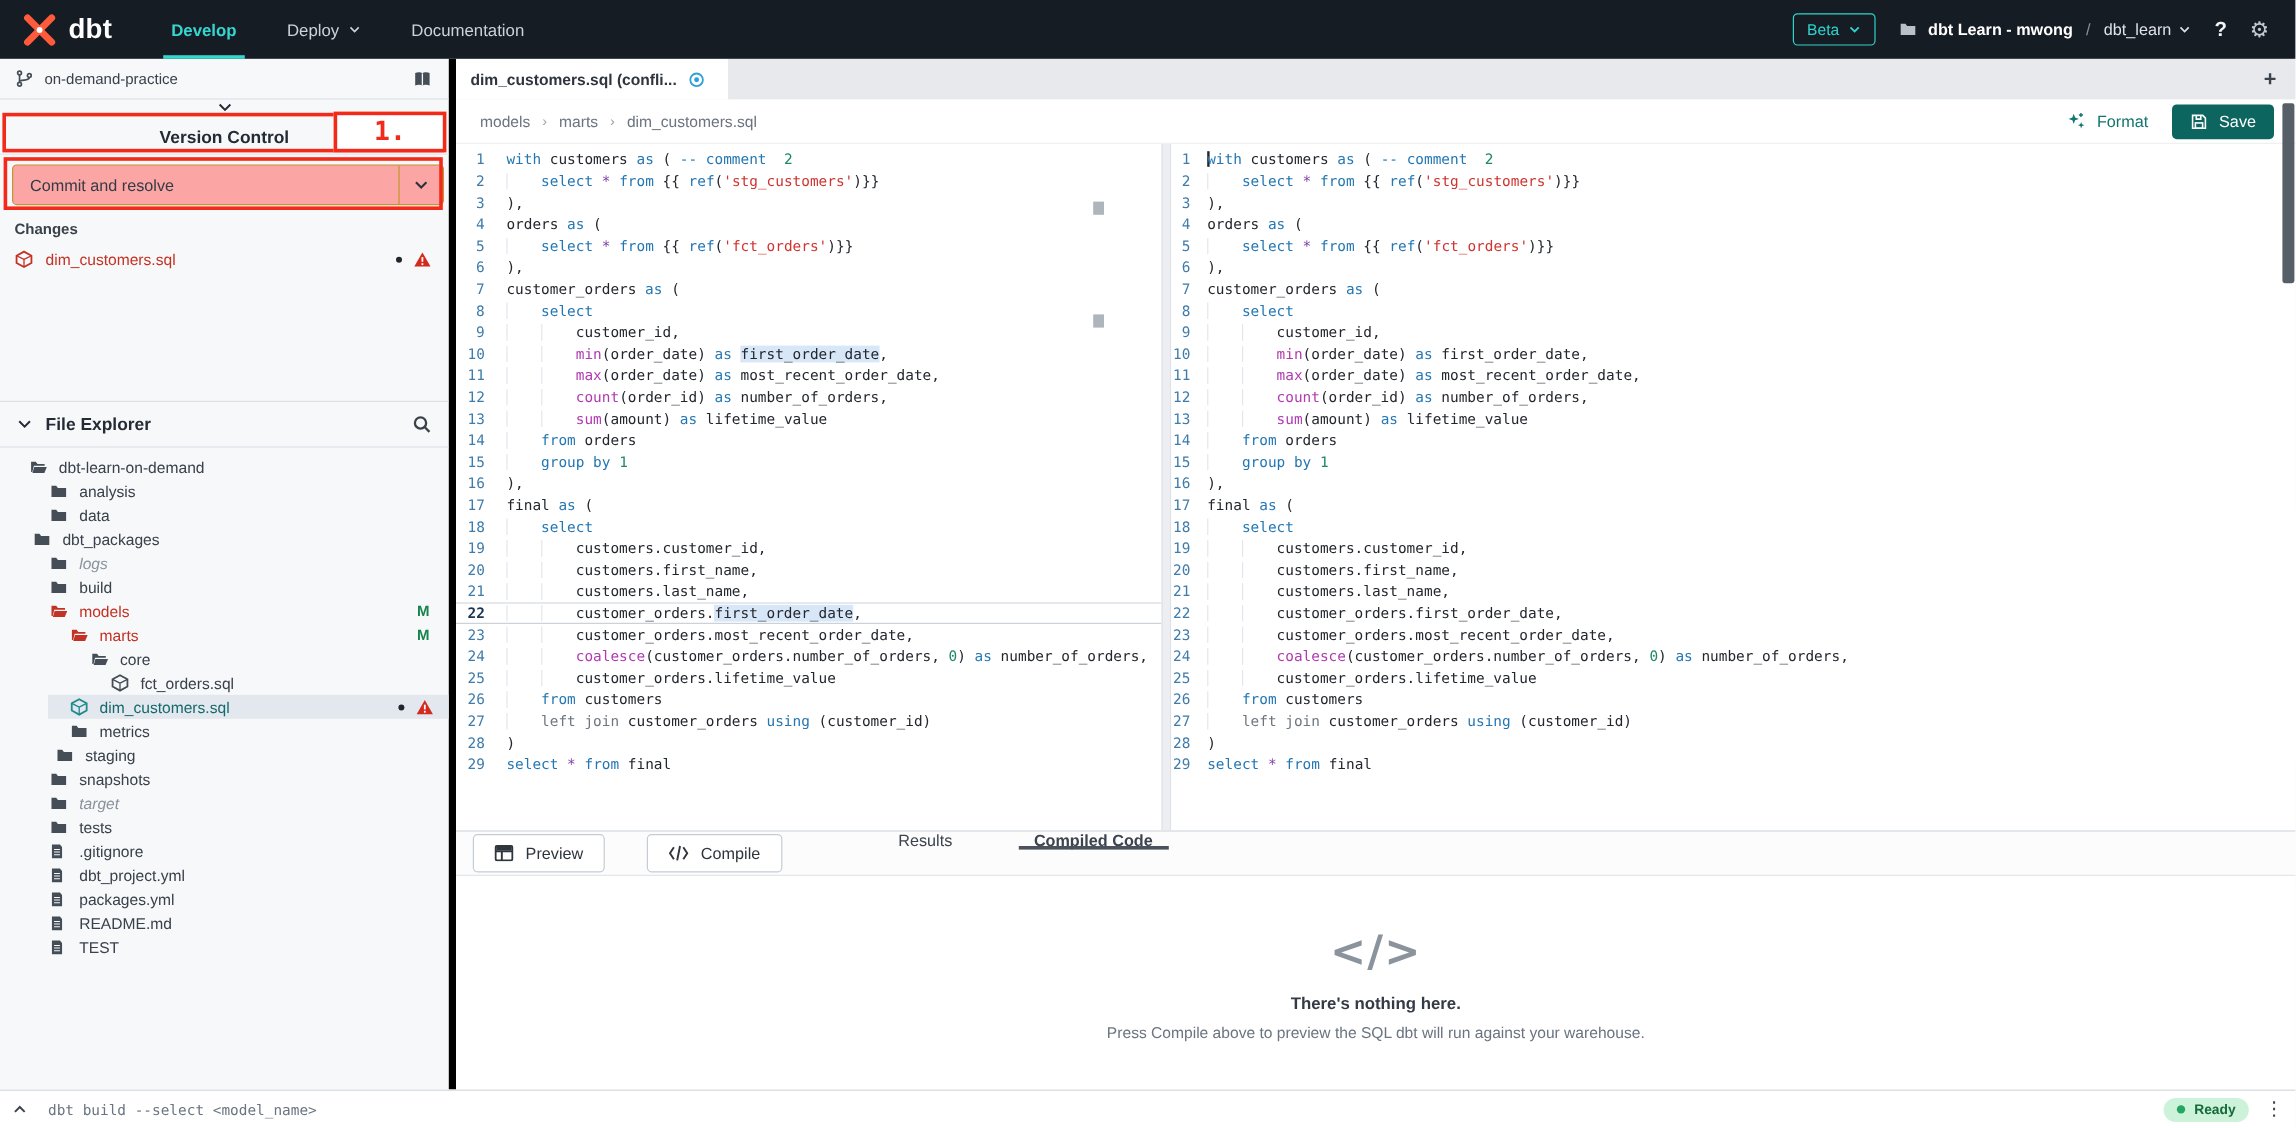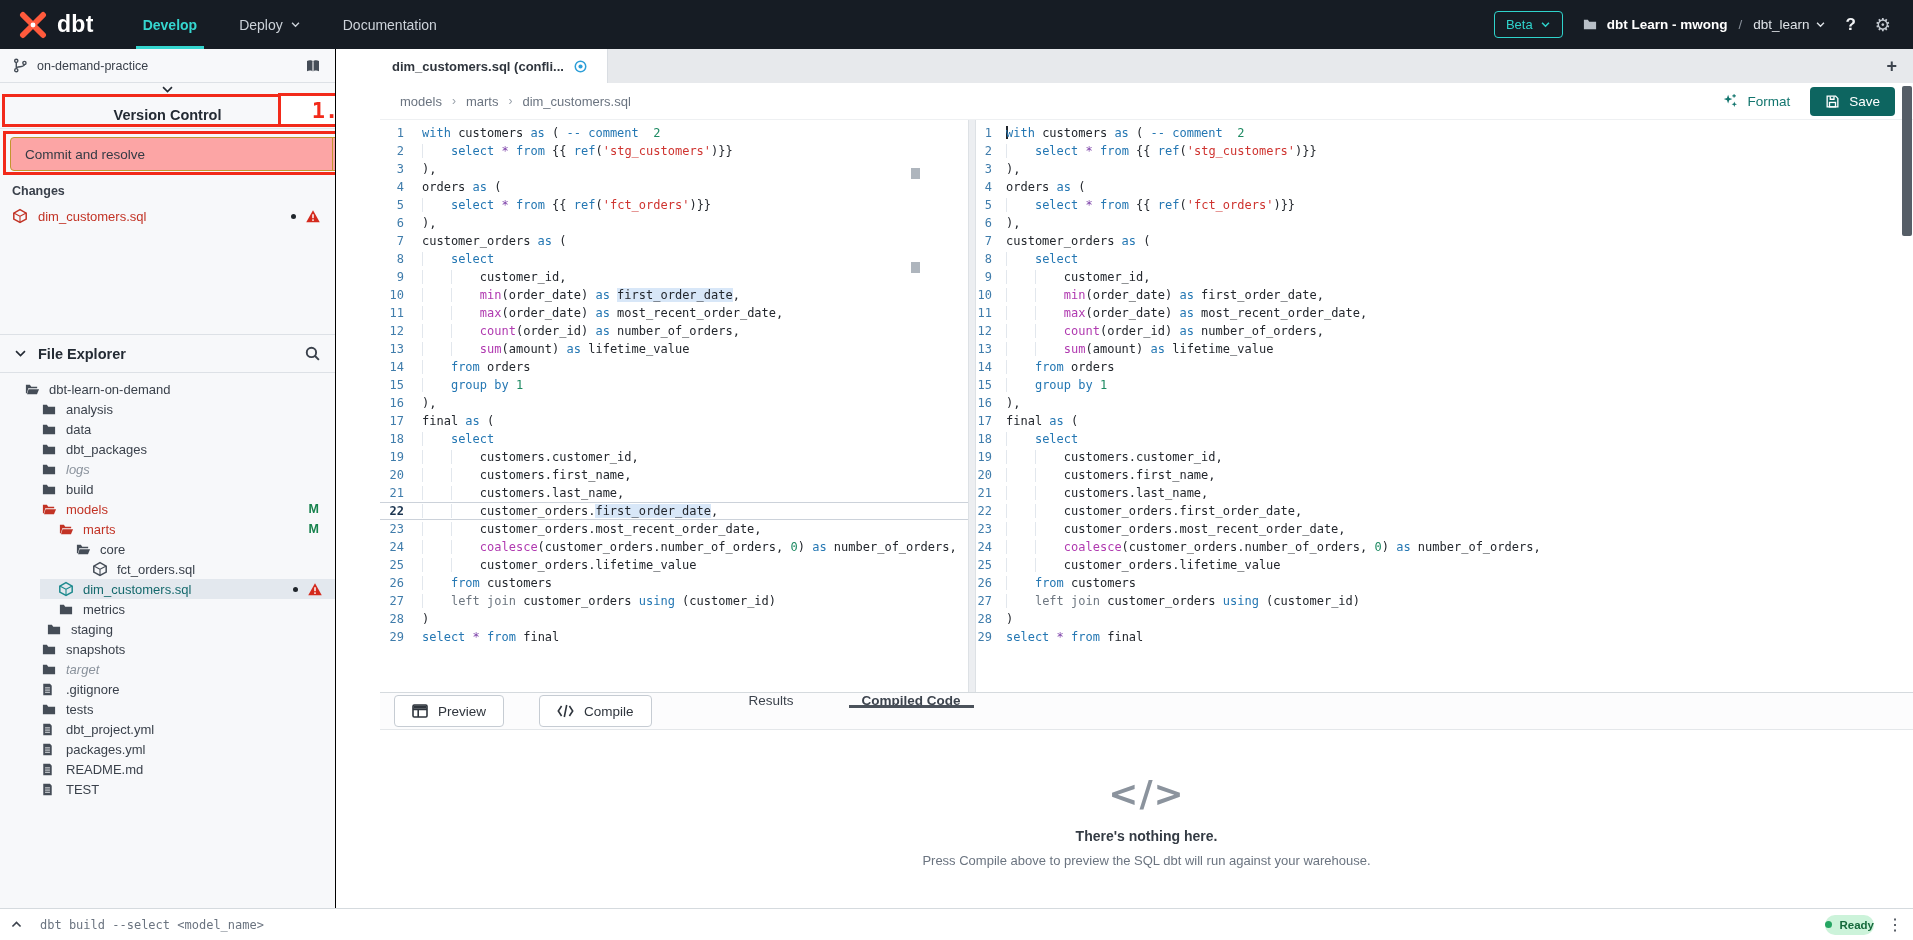--- a/index.html
+++ b/index.html
@@ -15,21 +15,21 @@
   .nav-item.active::after{content:"";position:absolute;left:14px;right:14px;bottom:0;height:3px;background:#35d6cf;}
   .nav-right{margin-left:auto;display:flex;align-items:center;gap:19px;padding-right:22px;}
   .beta-pill{border:1.5px solid #2fd3cc;color:#2fd3cc;border-radius:4px;padding:5px 11px;font-size:13px;font-weight:normal;display:flex;gap:7px;align-items:center;}
   .acct{display:flex;align-items:center;gap:9px;color:#fff;font-size:13.5px;font-weight:bold;}
   .acct .slash{color:#8a929c;font-weight:normal;padding:0 2px;}
   .acct .proj{color:#dfe3e8;font-weight:normal;display:flex;align-items:center;gap:6px;}
   .icon-help{color:#f2f4f6;font-weight:bold;font-size:17px;}
   .icon-gear{color:#c3c9d0;font-size:18px;line-height:1;}
 
   
-  .sidebar{position:absolute;top:49px;left:0;width:336px;bottom:32px;background:#f7f8fa;border-right:1px solid #000000;overflow:hidden;text-decoration:underline;}
+  .sidebar{position:absolute;top:49px;left:0;width:380px;bottom:32px;background:#f7f8fa;border-right:6px solid #000000;overflow:hidden;text-decoration:underline;}
   .branch-row{position:absolute;top:0;left:0;right:0;height:34px;border-bottom:1px solid #dde1e6;display:flex;align-items:center;padding:0 13px;gap:9px;color:#3a414b;font-size:12.5px;}
   .branch-book{margin-left:auto;color:#454d57;display:flex;}
   .vc-header{position:absolute;top:34px;left:0;right:0;height:46px;display:flex;align-items:center;gap:11px;padding:0 14px;font-size:14.5px;font-weight:bold;color:#242b34;border-bottom:1px solid #e3e6ea;flex-direction:column;}
   .commit-btn{position:absolute;top:88px;left:10px;width:360px;height:34px;background:#fca5a5;border:1px solid #c2952e;border-radius:4px;display:flex;align-items:stretch;cursor:pointer;}
   .commit-label{flex:1;display:flex;align-items:center;padding-left:14px;font-size:13.5px;color:#333a44;}
   .commit-sep{width:1px;background:#c2952e;}
   .commit-chev{width:36px;display:flex;align-items:center;justify-content:center;color:#2c333c;}
   .changes-title{position:absolute;top:135px;left:12px;font-size:12.5px;font-weight:bold;color:#3a414b;}
   .change-item{position:absolute;top:154px;left:0;right:0;height:26px;display:flex;align-items:center;padding:0 12px;gap:9px;cursor:pointer;}
   .change-name{color:#c23325;font-size:13px;}
@@ -103,21 +103,21 @@
   .empty{position:absolute;top:692px;left:0;right:0;bottom:0;background:#fff;display:flex;flex-direction:column;align-items:center;padding-top:32px;}
   .empty-icon{color:#8b939d;font:bold 36px "DejaVu Sans",sans-serif;letter-spacing:1px;}
   .empty-title{margin-top:14px;font-size:14px;font-weight:bold;color:#343b44;}
   .empty-sub{margin-top:9px;font-size:13px;color:#6b7480;}
 
   
   .bottom-bar{position:absolute;left:0;right:0;bottom:0;height:32px;border-top:1px solid #d5dade;background:#fff;display:flex;align-items:center;padding:0 10px;z-index:25;}
   .bb-chev{color:#3c434d;display:flex;cursor:pointer;}
   .bb-cmd{margin-left:17px;font:12px "DejaVu Sans Mono",monospace;color:#6b7480;}
   .bb-right{margin-left:auto;display:flex;align-items:center;gap:13px;}
-  .ready-pill{background:#ccf3da;border-radius:11px;padding:4px 0;font-size:11.5px;font-weight:bold;color:#15693b;display:flex;align-items:center;gap:7px;}
+  .ready-pill{background:#ccf3da;border-radius:11px;padding:4px 11px;font-size:11.5px;font-weight:bold;color:#15693b;display:flex;align-items:center;gap:7px;}
   .ready-dot{width:7px;height:7px;border-radius:50%;background:#25a562;}
   .kebab{color:#3c434d;font-size:16px;cursor:pointer;line-height:1;}
   svg{display:block;}
 </style>
 </head>
 <body>
 
 <div class="app">
 
   <div class="navbar">
@@ -269,21 +269,21 @@
           <span class="tlabel">analysis</span>
         </div>
         <div class="trow" style="padding-left: 41px;">
           <span class="ticon">
             <svg width="16" height="15" viewBox="0 0 16 16">
               <path d="M1.5 3h4.2l1.5 2h7.3v8H1.5z" fill="currentColor"></path>
             </svg>
           </span>
           <span class="tlabel">data</span>
         </div>
-        <div class="trow" style="padding-left: 41px;">
+        <div class="trow" style="padding-left: 27px;">
           <span class="ticon">
             <svg width="16" height="15" viewBox="0 0 16 16">
               <path d="M1.5 3h4.2l1.5 2h7.3v8H1.5z" fill="currentColor"></path>
             </svg>
           </span>
           <span class="tlabel">dbt_packages</span>
         </div>
         <div class="trow" style="padding-left: 41px;">
           <span class="ticon">
             <svg width="16" height="15" viewBox="0 0 16 16">
@@ -384,34 +384,34 @@
         <div class="trow" style="padding-left: 41px;">
           <span class="ticon">
             <svg width="16" height="15" viewBox="0 0 16 16">
               <path d="M1.5 3h4.2l1.5 2h7.3v8H1.5z" fill="currentColor"></path>
             </svg>
           </span>
           <span class="tlabel it">target</span>
         </div>
         <div class="trow" style="padding-left: 41px;">
           <span class="ticon">
+            <svg width="16" height="15" viewBox="0 0 16 16">
+              <path d="M1.5 3h4.2l1.5 2h7.3v8H1.5z" fill="currentColor"></path>
+            </svg>
+          </span>
+          <span class="tlabel">tests</span>
+        </div>
+        <div class="trow" style="padding-left: 41px;">
+          <span class="ticon">
             <svg width="13" height="15" viewBox="0 0 16 16">
               <path d="M2.8 1h8.2l2.2 2.4V15H2.8z" fill="currentColor"></path>
               <path d="M5 6h6M5 8.7h6M5 11.4h6" stroke="#f7f8fa" stroke-width="1.1"></path>
             </svg>
           </span>
           <span class="tlabel">.gitignore</span>
-        </div>
-        <div class="trow" style="padding-left: 41px;">
-          <span class="ticon">
-            <svg width="16" height="15" viewBox="0 0 16 16">
-              <path d="M1.5 3h4.2l1.5 2h7.3v8H1.5z" fill="currentColor"></path>
-            </svg>
-          </span>
-          <span class="tlabel">tests</span>
         </div>
         <div class="trow" style="padding-left: 41px;">
           <span class="ticon">
             <svg width="13" height="15" viewBox="0 0 16 16">
               <path d="M2.8 1h8.2l2.2 2.4V15H2.8z" fill="currentColor"></path>
               <path d="M5 6h6M5 8.7h6M5 11.4h6" stroke="#f7f8fa" stroke-width="1.1"></path>
             </svg>
           </span>
           <span class="tlabel">dbt_project.yml</span>
         </div>

